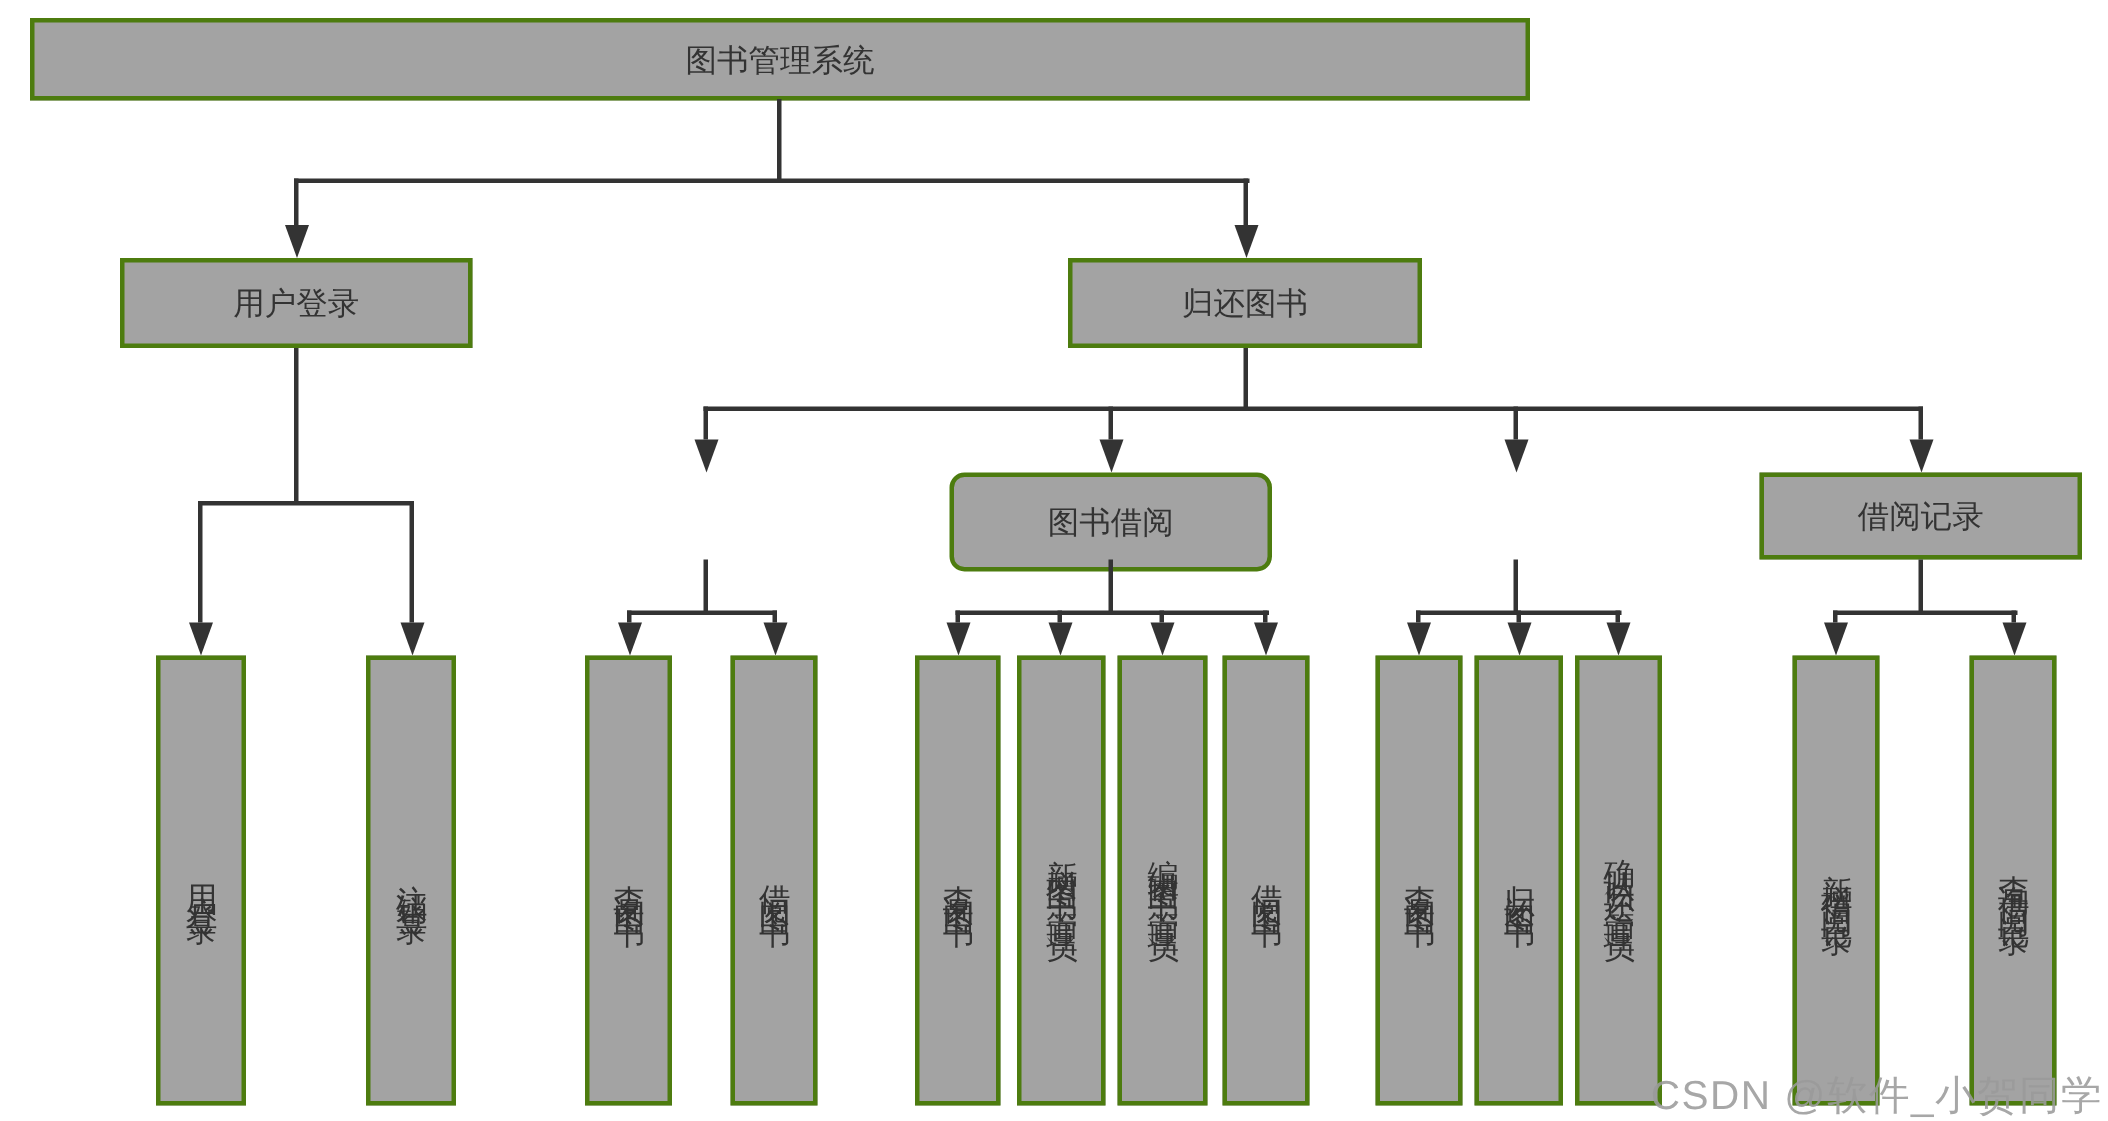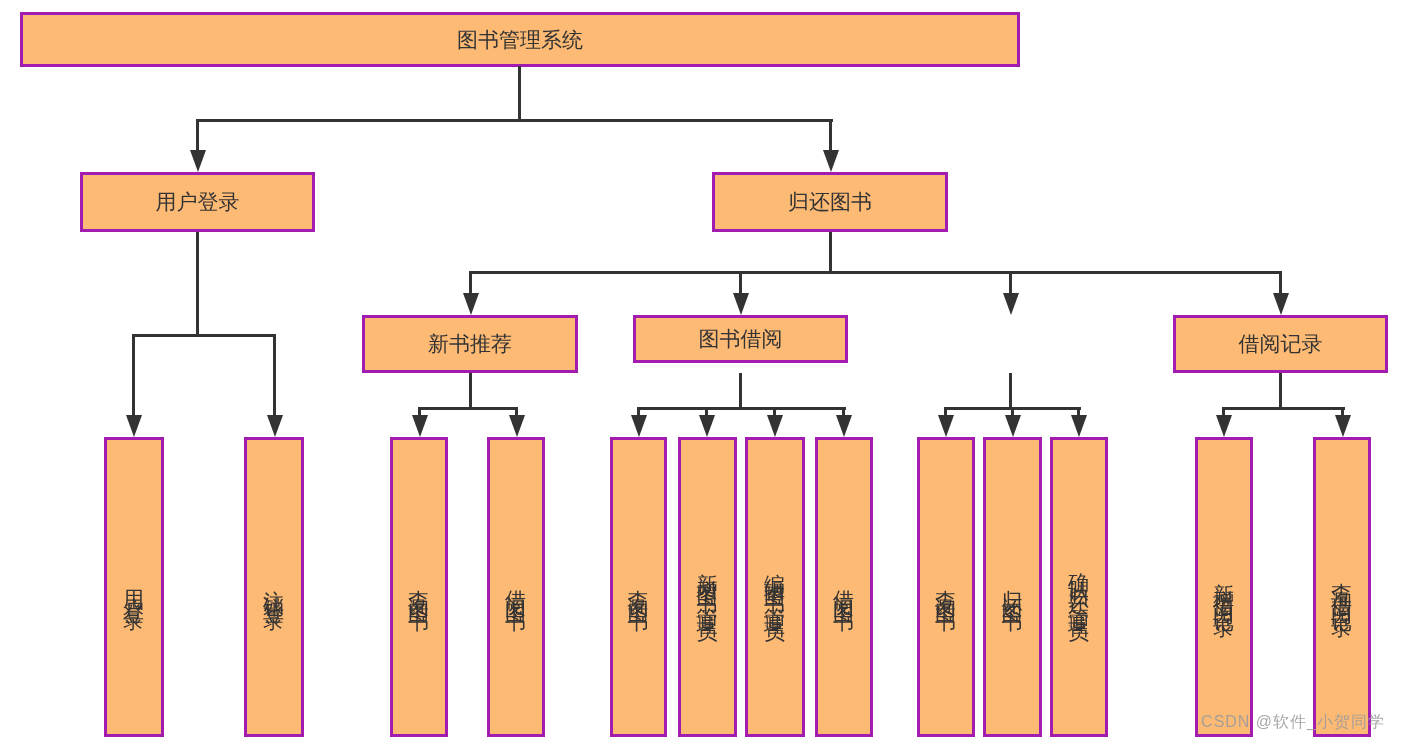--- a/index.html
+++ b/index.html
@@ -14,22 +14,22 @@
     height: 747px;
     background: #ffffff;
     overflow: hidden;
     color: #333333;
   }
   * { box-sizing: border-box; }
 
   
   .box {
     position: absolute;
-    border: 3px solid #a21caf;
-    background: #fdba74;
+    border: 3px solid #4d7c0f;
+    background: #a3a3a3;
     display: flex;
     align-items: center;
     justify-content: center;
     font-size: 21px;
     color: #333333;
   }
   .box span { white-space: nowrap; }
   .leaf .vtext {
     writing-mode: vertical-rl;
     text-orientation: mixed;
@@ -59,23 +59,23 @@
     transform: translateX(-50%);
     width: 0;
     height: 0;
     border-left: 8px solid transparent;
     border-right: 8px solid transparent;
     border-top: 22px solid #333333;
   }
 
   .watermark {
     position: absolute;
-    right: 20px;
+    right: 3px;
     top: 712px;
-    font-size: 16px;
+    font-size: 27px;
     color: #9b9b9b;
     opacity: 0.88;
     letter-spacing: 1px;
     z-index: 5;
     white-space: nowrap;
   }
 </style>
 </head>
 <body>
 
@@ -109,24 +109,21 @@
     <span class="vtext">注销登录</span>
   </div>
 
   <div class="vline" style="left:829px;  top:232px; height:41px;"></div>
   <div class="hline" style="left:469px;  top:271px; width:813px;"></div>
   <div class="varrow" style="left:469px;  top:271px; height:22px;"></div>
   <div class="varrow" style="left:739px;  top:271px; height:22px;"></div>
   <div class="varrow" style="left:1009px; top:271px; height:22px;"></div>
   <div class="varrow" style="left:1279px; top:271px; height:22px;"></div>
 
-  <div class="box" style="left:362px; top:315px; width:216px; height:58px;">
-    <span>新书推荐</span>
-  </div>
-  <div class="box" style="left:633px; top:315px; width:215px; height:48px;">
+  <div class="box" style="left:633px; top:315px; width:215px; height:66px;border-radius:10px;">
     <span>图书借阅</span>
   </div>
   <div class="box" style="left:1173px; top:315px; width:215px; height:58px;">
     <span>借阅记录</span>
   </div>
 
   <div class="vline" style="left:469px; top:373px; height:36px;"></div>
   <div class="hline" style="left:418px; top:407px; width:100px;"></div>
   <div class="varrow" style="left:418px; top:407px; height:8px;"></div>
   <div class="varrow" style="left:515px; top:407px; height:8px;"></div>

